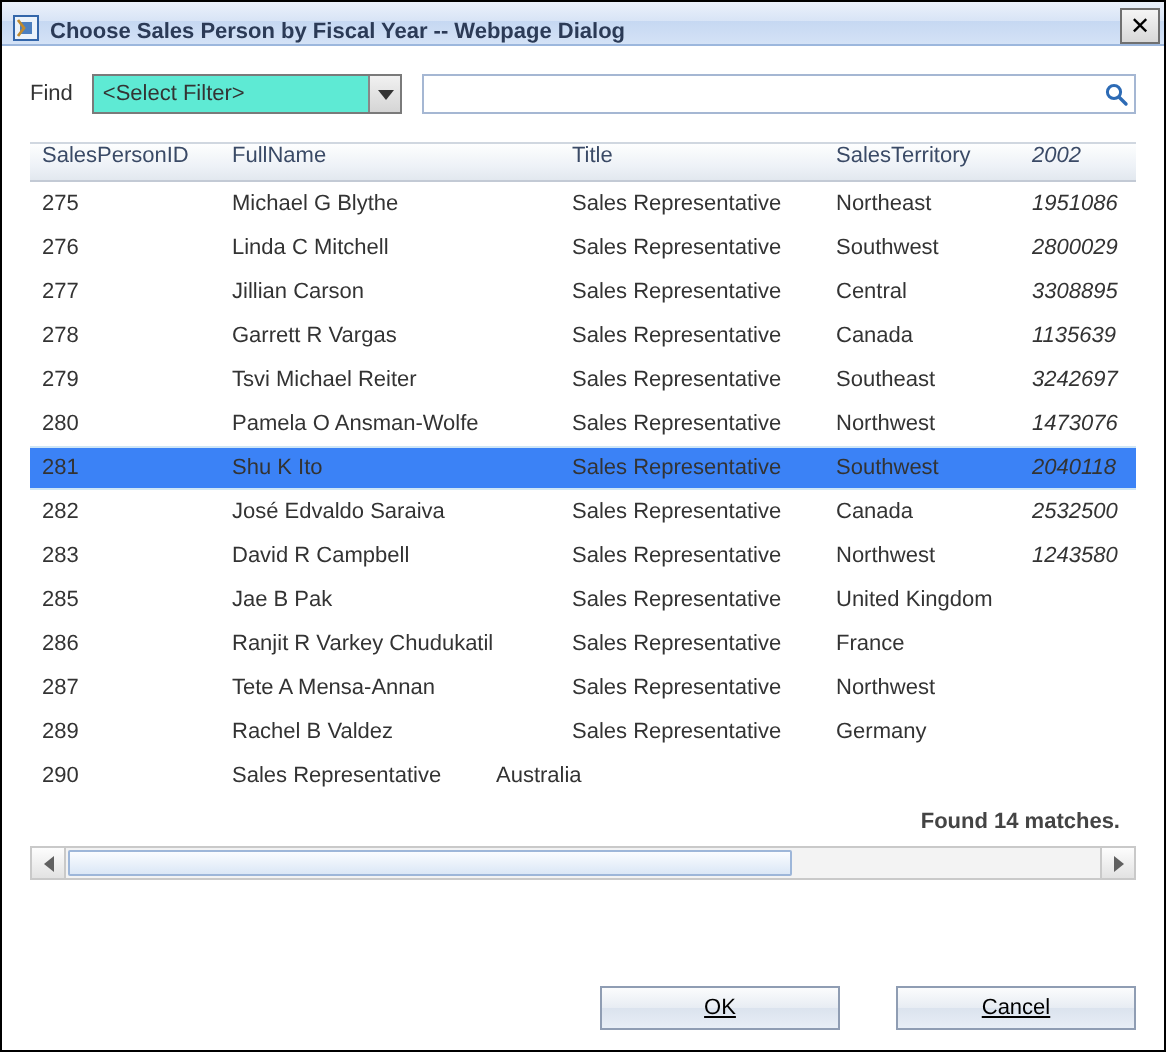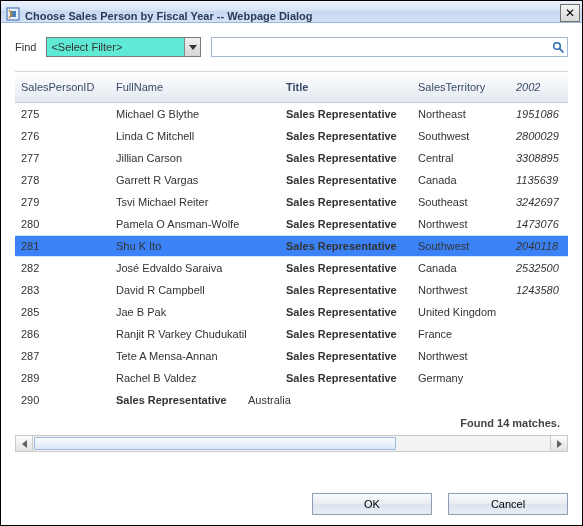--- a/index.html
+++ b/index.html
@@ -90,33 +90,33 @@
 
   .grid-wrap {
     border: none;
     width: 100%;
   }
   .grid-header {
     display:flex;
     background: linear-gradient(to bottom,#fdfefe,#eef2f7 60%,#e2e8ef);
     border-top:1px solid #d0d7e0;
     border-bottom:1px solid #c3cad5;
-    height:32px;
-    align-items:center;
+    height:20px;
+    align-items:flex-start;
     color:#3a4a66;
     font-weight:normal;
   }
   .grid-header .col, .grid-row .col {
     padding: 0 6px;
     white-space: nowrap;
     overflow:hidden;
   }
   .col-id    { width: 95px; }
   .col-name  { width: 170px; }
-  .col-title { width: 132px; font-weight: bold; }
+  .col-title { width: 132px; }
   .col-terr  { width: 98px; }
   .col-2002  { width: 55px; text-align:left;font-style:italic;}
 
   .grid-body { }
   .grid-row {
     display:flex; height:22px; align-items:center;
     color:#333;
     border-bottom:1px solid transparent;
   }
   .grid-row:nth-child(odd){ background:#fff;}
@@ -155,21 +155,21 @@
     position:absolute; top:1px; bottom:1px; left:1px;
     width:70%;
     background:linear-gradient(to bottom,#fafcff,#dbe7f6);
     border:1px solid #9db6d9;
     border-radius:1px;
   }
 
   .button-bar {
     position:absolute;
     bottom:10px; right:14px;
-    display:flex; gap:16px;
+    display:flex; gap:28px;text-decoration:underline;
   }
   .dlg-btn {
     width:120px; height:22px;
     background:linear-gradient(to bottom,#fbfcfd,#e7ecf3 50%,#dbe3ee 51%,#e8eef6);
     border:1px solid #8f9db3;
     font-size:11px;
     display:flex;align-items:center;justify-content:center;
     cursor:default;
   }
 </style>

